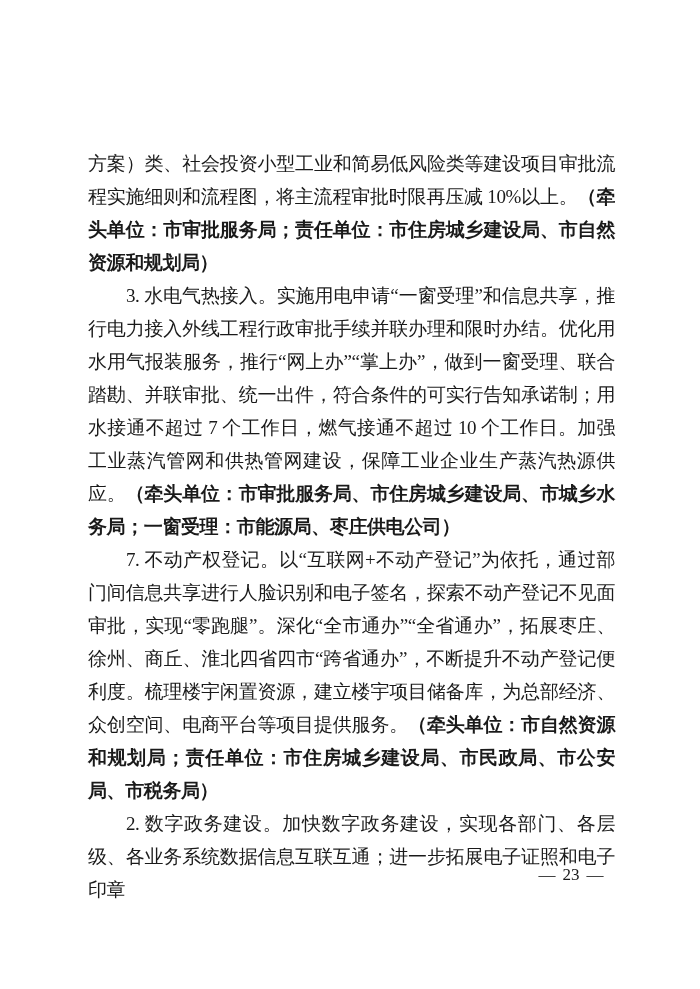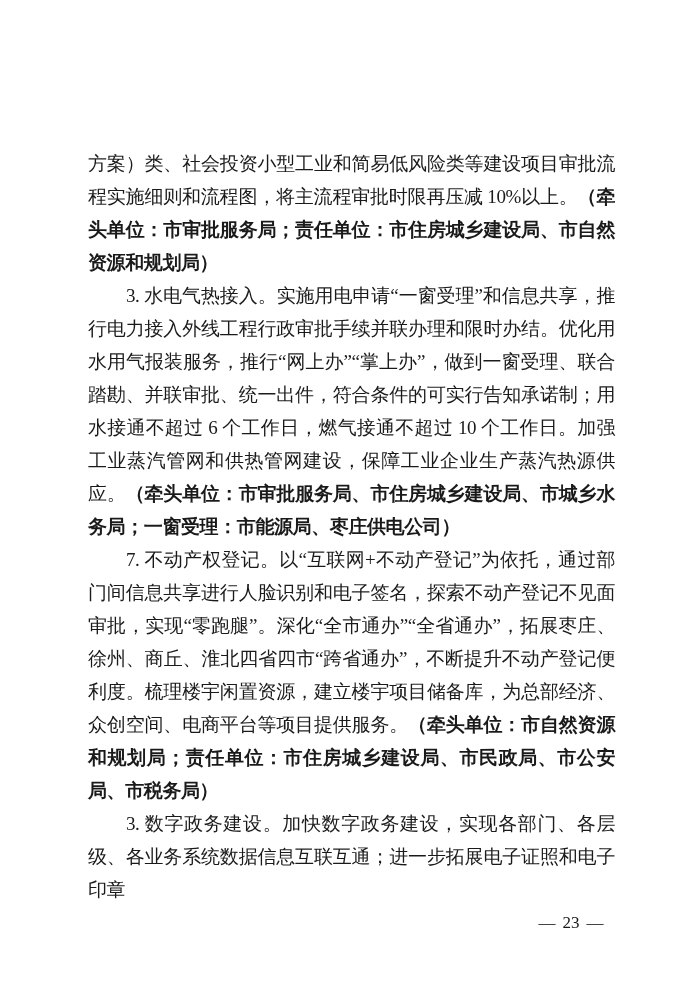--- a/index.html
+++ b/index.html
@@ -40,43 +40,43 @@
     font-weight: normal;
   }
   .run-head {
     font-weight: normal;
   }
   .run-kaiti {
     font-weight: bold;
   }
   .page-number {
     position: absolute;
-    top: 912px;
+    top: 864px;
     left: 516px;
     width: 110px;
     text-align: center;
     font-size: 17px;
     line-height: 22px;
     color: #1a1a1a;
     white-space: nowrap;
   }
   .page-number .dash {
     display: inline-block;
     margin: 0 7px;
   }
 </style>
 </head>
 <body>
 
 <div class="page">
 
   <div class="text-block">
       <p class="para"><span class="run-body">方案）类、社会投资小型工业和简易低风险类等建设项目审批流程实施细则和流程图，将主流程审批时限再压减 10%以上。</span><span class="run-kaiti">（牵头单位：市审批服务局；责任单位：市住房城乡建设局、市自然资源和规划局）</span></p>
-      <p class="para indent"><span class="run-head">3. 水电气热接入。</span><span class="run-body">实施用电申请“一窗受理”和信息共享，推行电力接入外线工程行政审批手续并联办理和限时办结。优化用水用气报装服务，推行“网上办”“掌上办”，做到一窗受理、联合踏勘、并联审批、统一出件，符合条件的可实行告知承诺制；用水接通不超过 6 个工作日，燃气接通不超过 10 个工作日。加强工业蒸汽管网和供热管网建设，保障工业企业生产蒸汽热源供应。</span><span class="run-kaiti">（牵头单位：市审批服务局、市住房城乡建设局、市城乡水务局；一窗受理：市能源局、枣庄供电公司）</span></p>
+      <p class="para indent"><span class="run-head">3. 水电气热接入。</span><span class="run-body">实施用电申请“一窗受理”和信息共享，推行电力接入外线工程行政审批手续并联办理和限时办结。优化用水用气报装服务，推行“网上办”“掌上办”，做到一窗受理、联合踏勘、并联审批、统一出件，符合条件的可实行告知承诺制；用水接通不超过 7 个工作日，燃气接通不超过 10 个工作日。加强工业蒸汽管网和供热管网建设，保障工业企业生产蒸汽热源供应。</span><span class="run-kaiti">（牵头单位：市审批服务局、市住房城乡建设局、市城乡水务局；一窗受理：市能源局、枣庄供电公司）</span></p>
       <p class="para indent"><span class="run-head">7. 不动产权登记。</span><span class="run-body">以“互联网+不动产登记”为依托，通过部门间信息共享进行人脸识别和电子签名，探索不动产登记不见面审批，实现“零跑腿”。深化“全市通办”“全省通办”，拓展枣庄、徐州、商丘、淮北四省四市“跨省通办”，不断提升不动产登记便利度。梳理楼宇闲置资源，建立楼宇项目储备库，为总部经济、众创空间、电商平台等项目提供服务。</span><span class="run-kaiti">（牵头单位：市自然资源和规划局；责任单位：市住房城乡建设局、市民政局、市公安局、市税务局）</span></p>
-      <p class="para indent"><span class="run-head">3. 数字政务建设。</span><span class="run-body">加快数字政务建设，实现各部门、各层级、各业务系统数据信息互联互通；进一步拓展电子证照和电子印章</span></p>
+      <p class="para indent"><span class="run-head">2. 数字政务建设。</span><span class="run-body">加快数字政务建设，实现各部门、各层级、各业务系统数据信息互联互通；进一步拓展电子证照和电子印章</span></p>
     </div>
 
   <div class="page-number">
     <span class="dash">—</span><span>23</span><span class="dash">—</span>
   </div>
 
 </div>
 
 </body></html>

